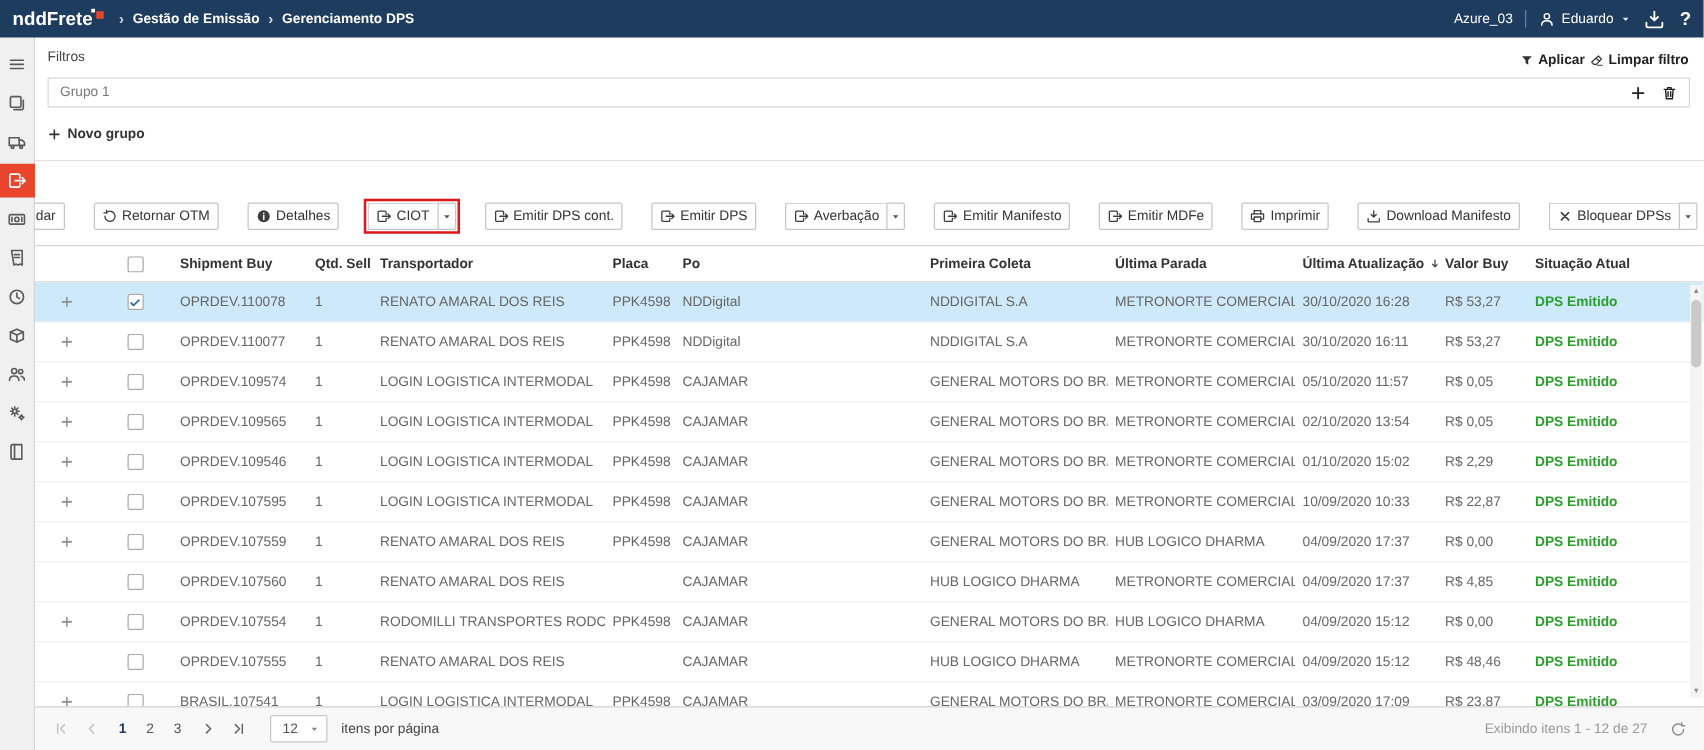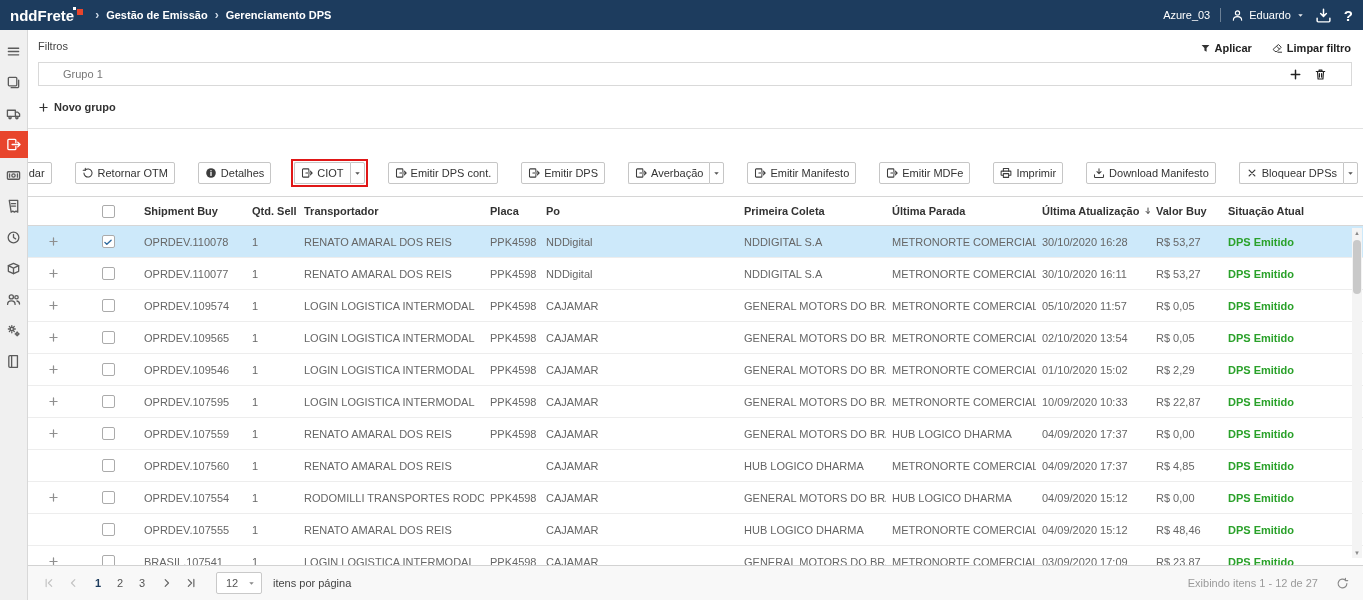--- a/index.html
+++ b/index.html
@@ -27,24 +27,24 @@
 
   
   .sidebar{position:absolute;top:30px;left:0;width:28px;height:570px;background:#f0f0f0;border-right:1px solid #d8d8d8;display:flex;flex-direction:column;align-items:center;padding-top:8px;gap:4px;z-index:35}
   .sb-item{width:28px;height:27px;display:flex;align-items:center;justify-content:center;color:#5b5b5b;font-size:15px;cursor:pointer}
   .sb-item.active{background:var(--accent,#e8452c);color:#fff}
 
   
   .content{position:absolute;left:28px;top:30px;width:1335px;height:570px;background:#fff}
   .filters-head{display:flex;padding:10px 12px 0 10px;height:26px}
   .f-title{color:#444}
-  .filters-actions{margin-left:auto;display:flex;gap:20px}
+  .filters-actions{margin-left:auto;display:flex;gap:4px}
   .f-act{display:flex;align-items:center;gap:4px;color:#222;font-weight:600;cursor:pointer}
   .f-act .ic{font-size:11px;color:#333}
-  .group-row{margin:6px 11px 0 10px;height:24px;border:1px solid #d9d9d9;display:flex;align-items:center;padding:0 24px;color:#777;background:#fff;cursor:pointer}
+  .group-row{margin:6px 11px 0 10px;height:24px;border:1px solid #d9d9d9;display:flex;align-items:center;padding:0 9px;color:#777;background:#fff;cursor:pointer}
   .group-actions{margin-left:auto;display:flex;gap:12px;color:#222}
   .g-act{display:flex;cursor:pointer}
   .g-act .ic{font-size:13px}
   .new-group{margin:12px 0 0 10px;height:18px;display:inline-flex;align-items:center;gap:5px;font-weight:bold;color:#333;cursor:pointer}
   .new-group .ic{font-size:11px}
   .hr{margin-top:12px;border-top:1px solid #e2e2e2}
 
   
   .toolbar{margin-top:33px;height:22px;display:flex;justify-content:flex-end;align-items:center;gap:23px;padding-right:5px}
   .tb-group{display:inline-flex}

